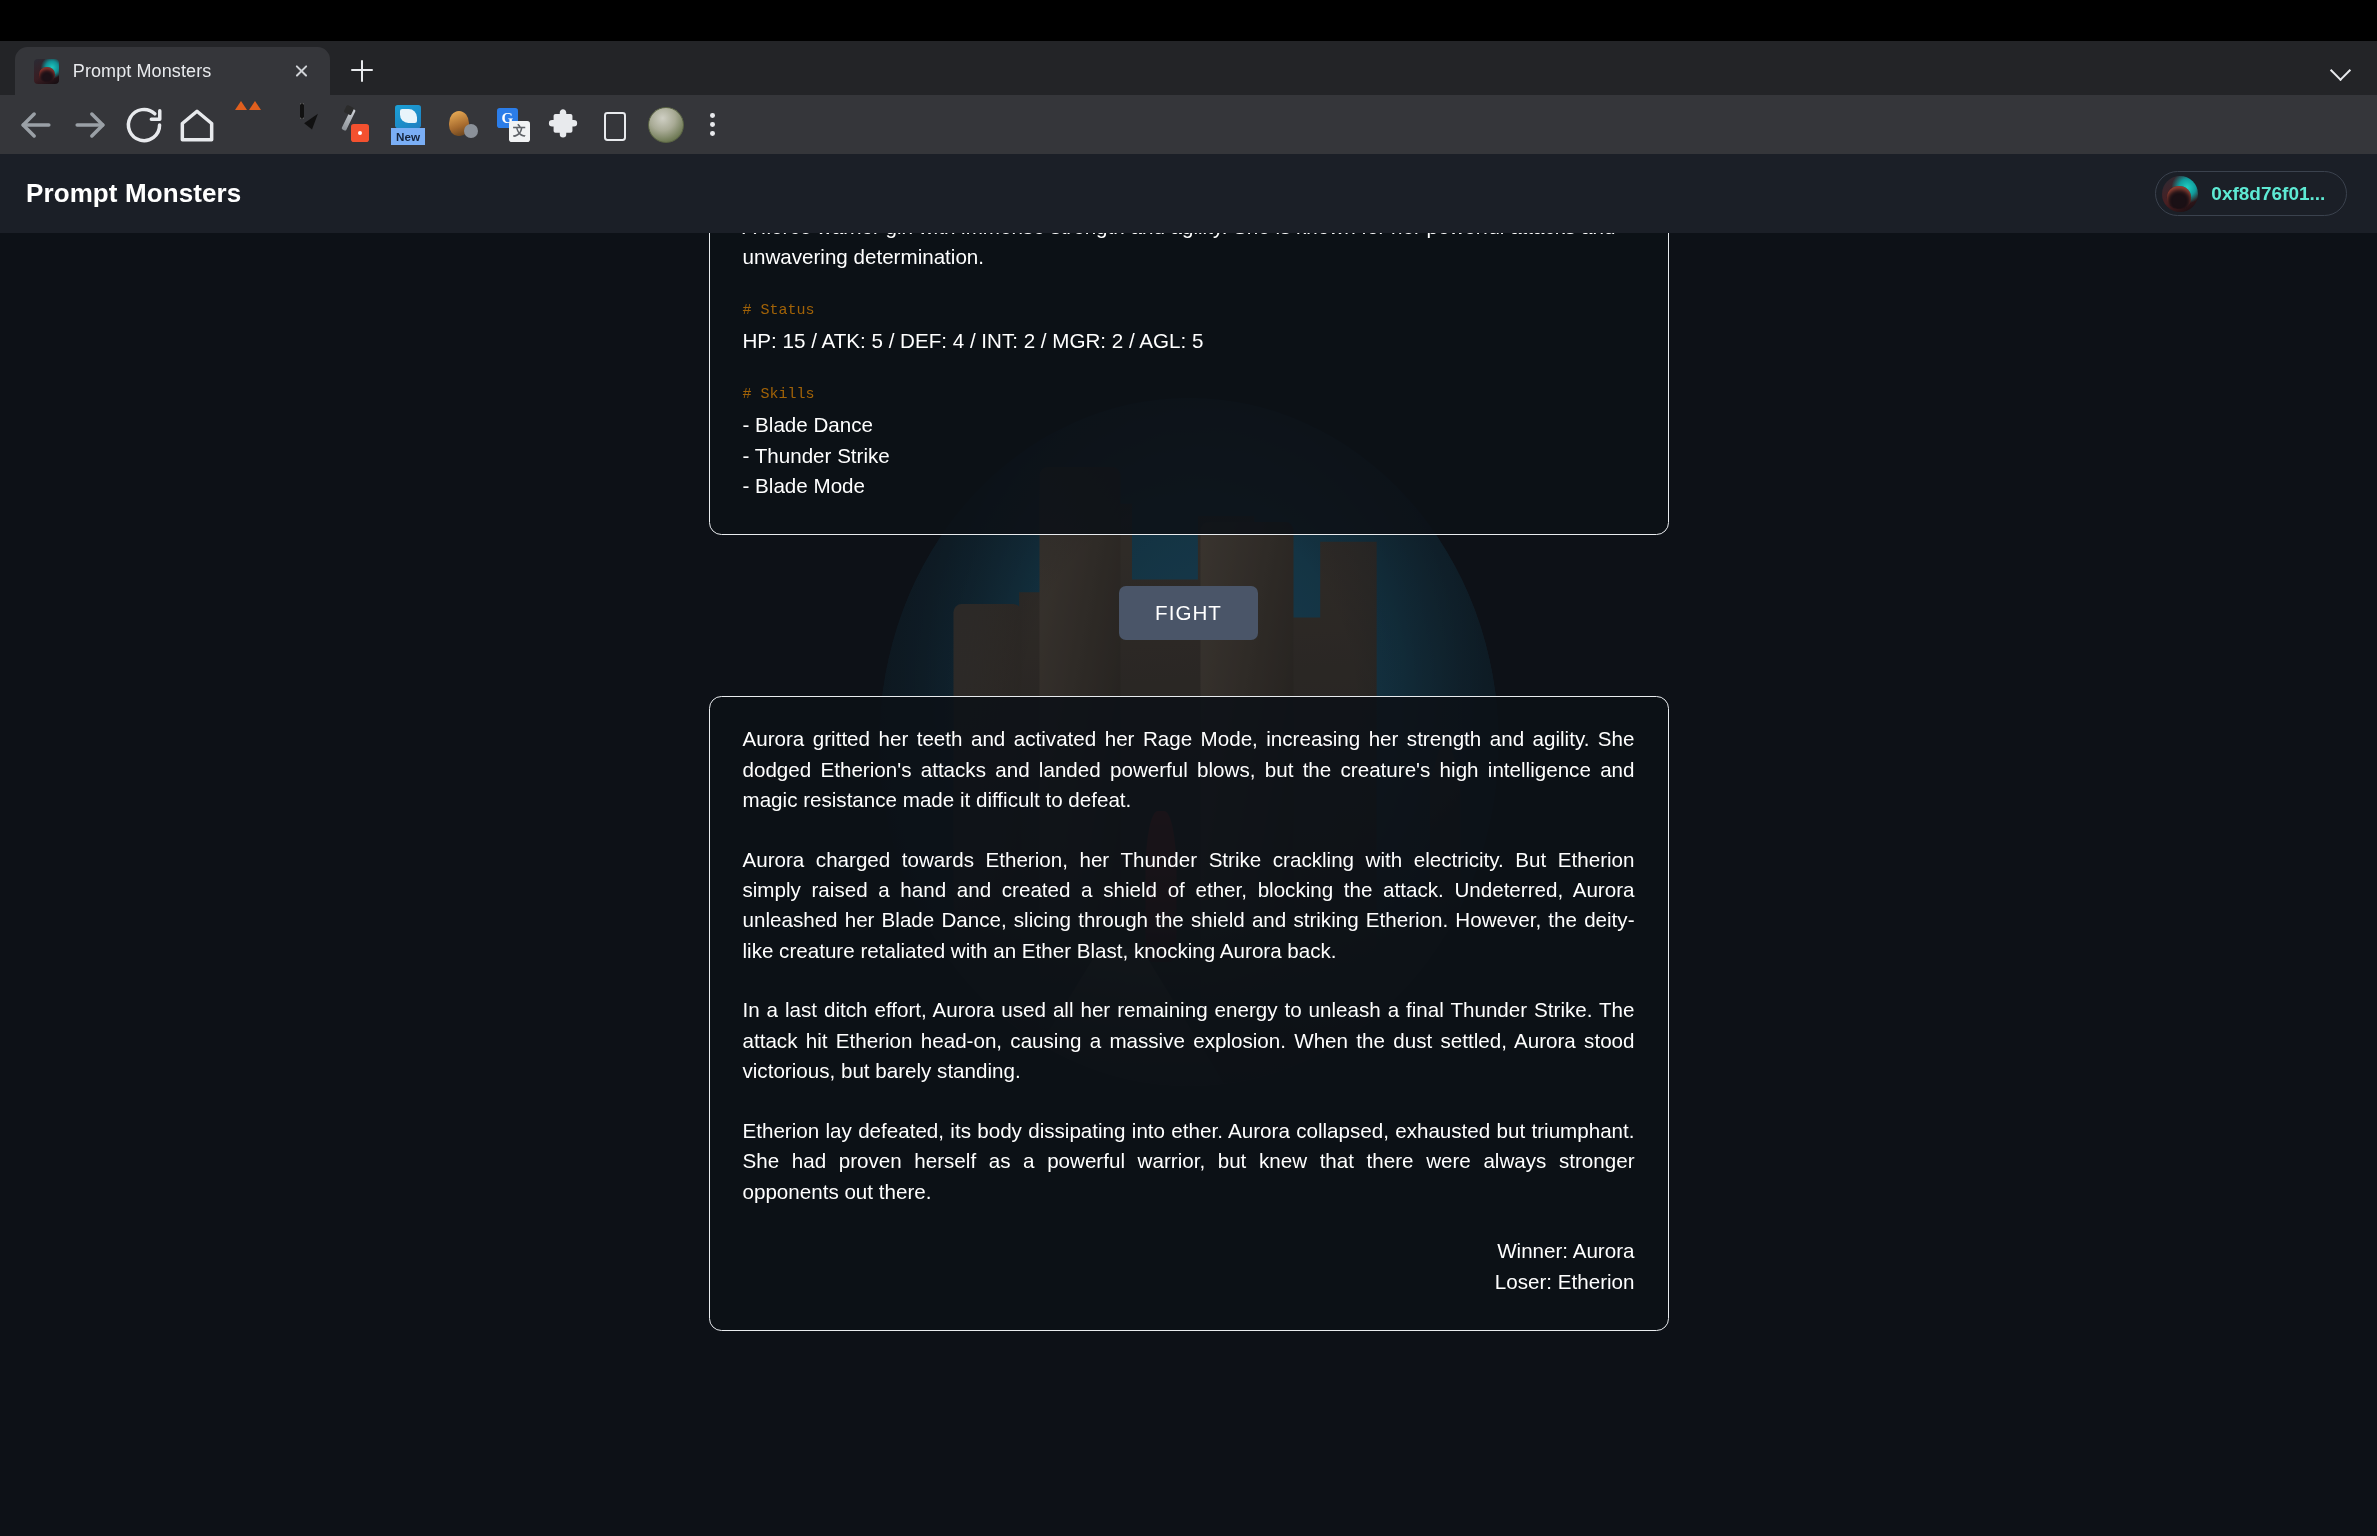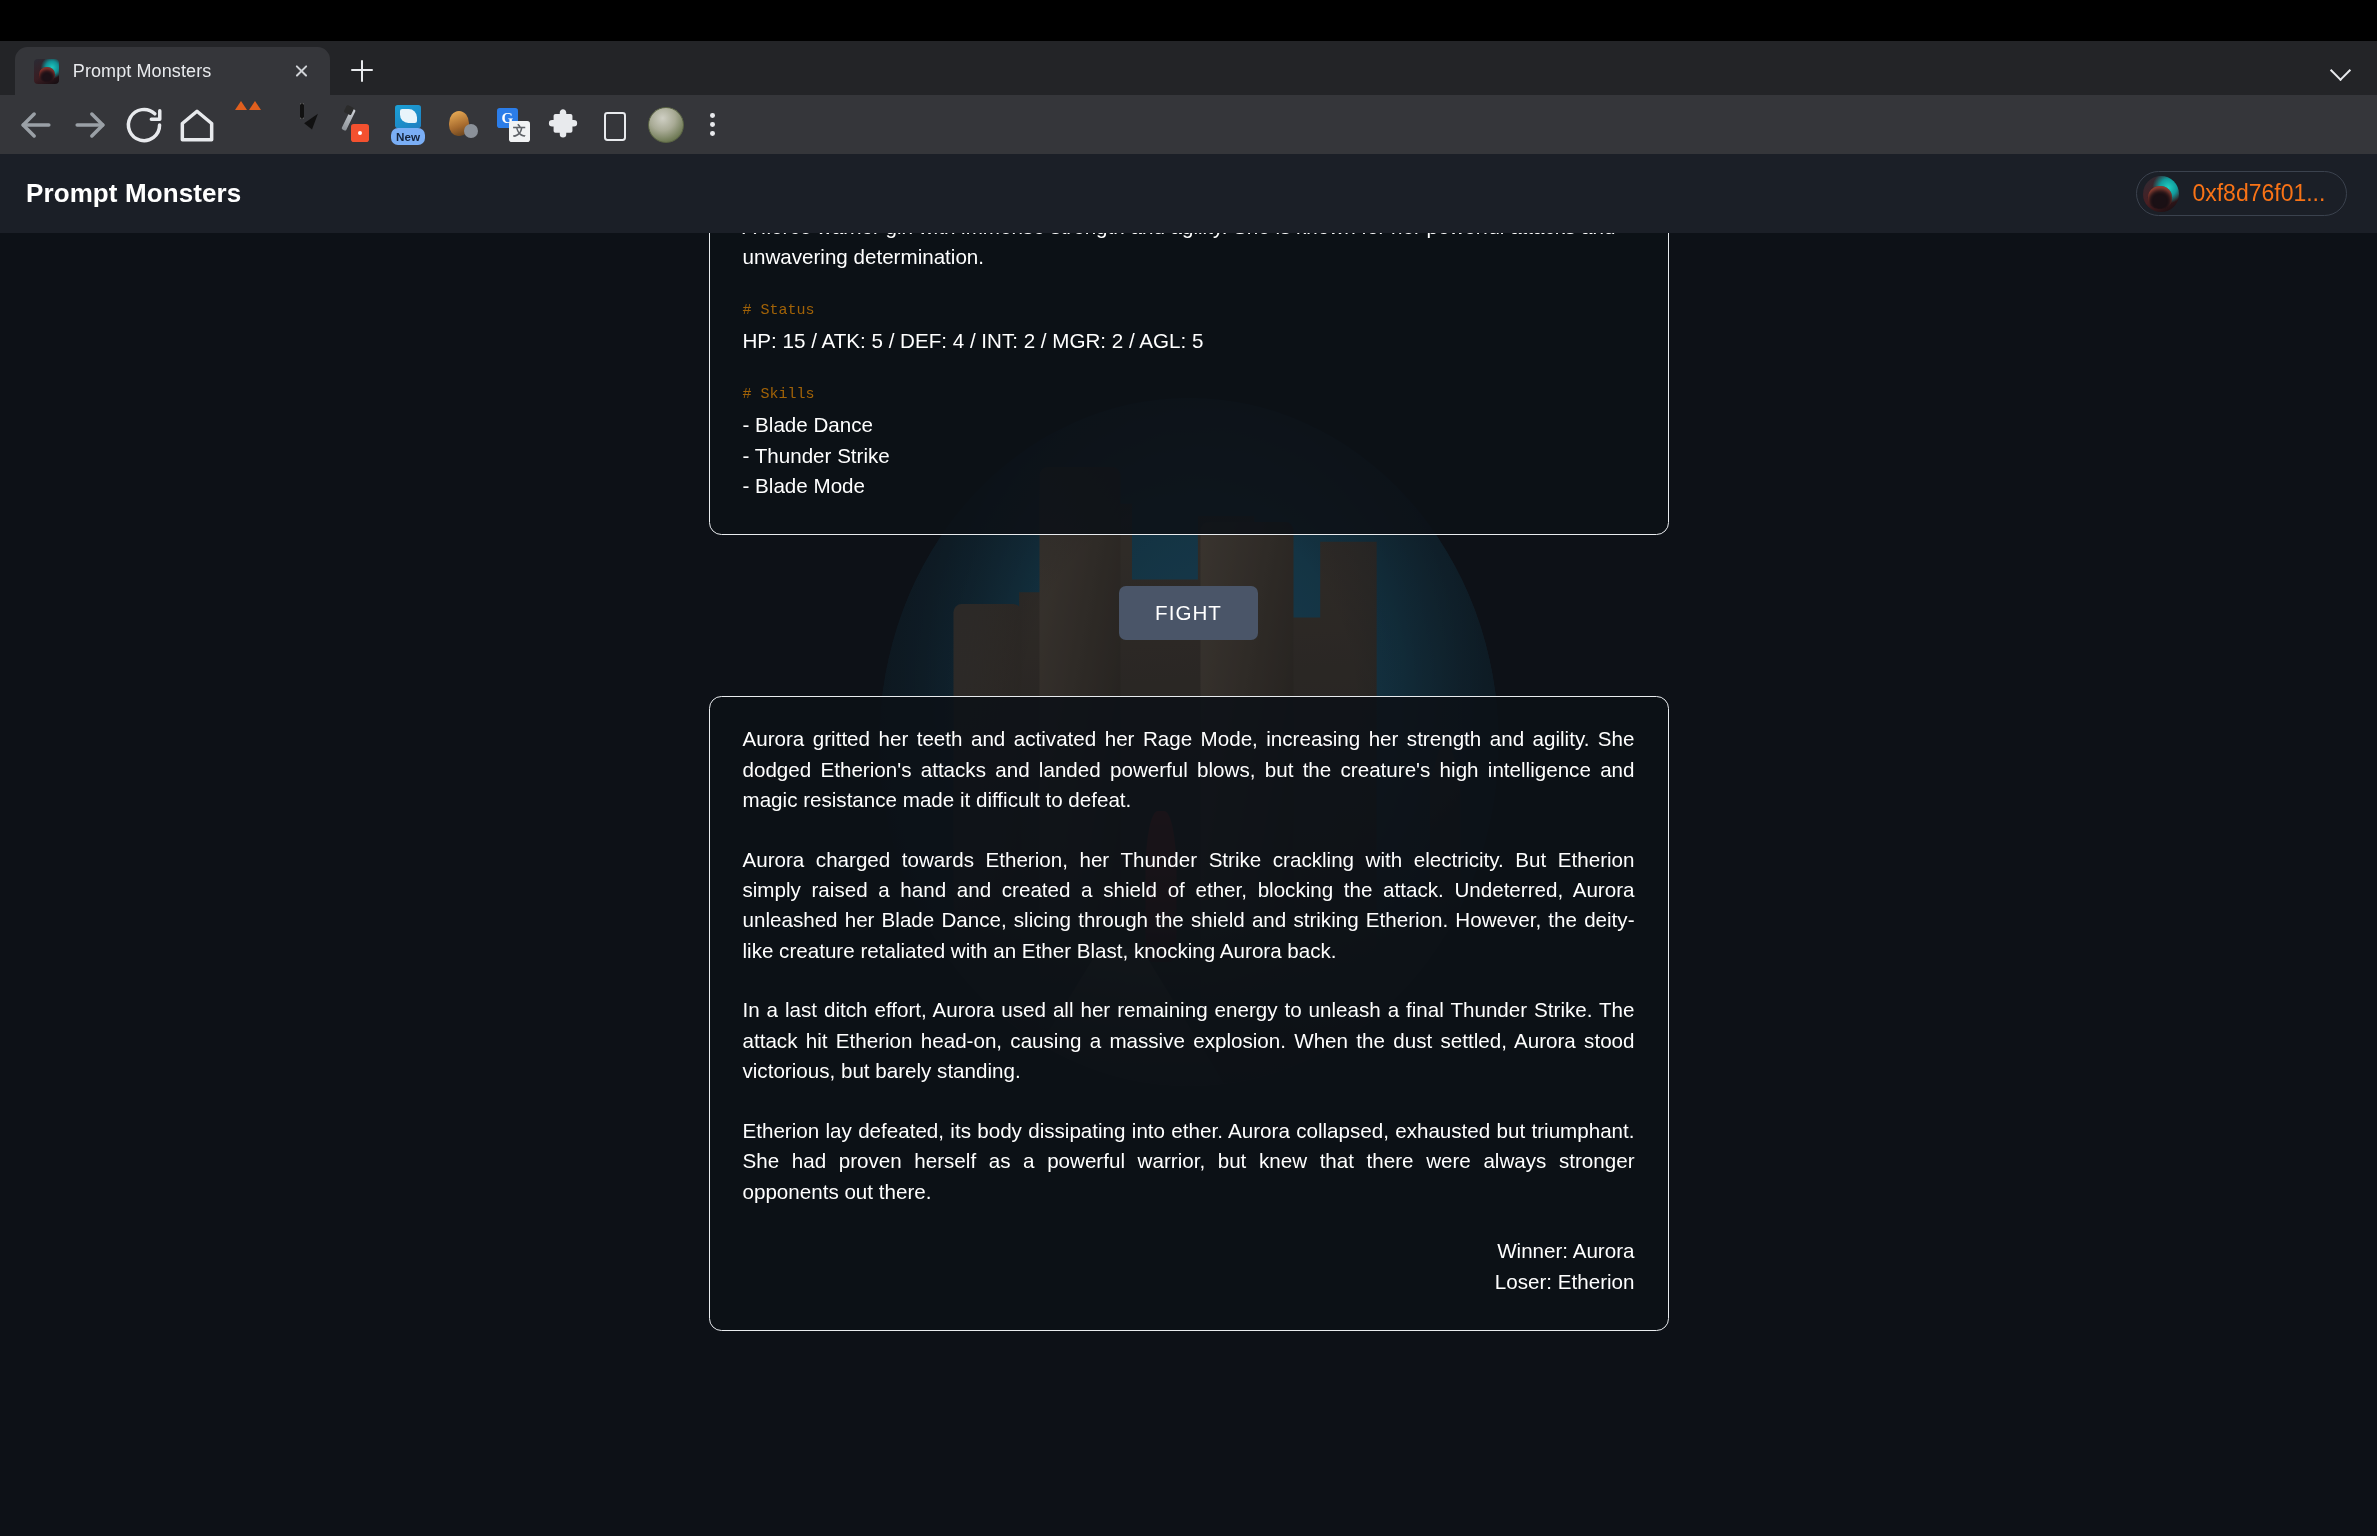--- a/index.html
+++ b/index.html
@@ -262,21 +262,21 @@
   .ext-new-sq::after {
     content: ""; position: absolute;
     left: 4.8px; top: 4.8px; width: 16.5px; height: 13.8px;
     background: #e8f4fb;
     border-radius: 2.1px 8.3px 2.1px 8.3px;
   }
   .ext-new-badge {
     position: absolute; left: 2.1px; bottom: 0;
     background: #7aaef5; color: #15243c;
     font-size: 11.7px; font-weight: bold;
-    padding: 1.4px 4.8px; border-radius: 7px;
+    padding: 1.4px 4.8px; border-radius: 0;
     font-family: "Liberation Sans", sans-serif;
     line-height: 1.15;
   }
 
   .ext-hedge { width: 39px; height: 39px; position: relative; }
   .ext-hedge::before {
     content: ""; position: absolute;
     left: 5.5px; top: 5.5px; width: 20.6px; height: 25px;
     background: linear-gradient(160deg,#f0b35a 0%,#a66a2e 60%,#5c3d1c 100%);
     border-radius: 50% 50% 45% 45%;
@@ -448,23 +448,24 @@
   .wallet-avatar::after {
     content: "";
     position: absolute;
     left: 16%; top: 30%;
     width: 66%; height: 62%;
     background: #1a1015;
     border-radius: 50% 50% 45% 45%;
     box-shadow: inset 0 3.4px 4.1px rgba(255,110,80,.55);
   }
   .wallet-addr {
-    color: #f97316;
-    font-size: 23px;
+    color: #5eead4;
+    font-size: 19px;
     white-space: nowrap;
+    font-weight: bold;
   }
 
   
   .content {
     position: relative;
     z-index: 2;
     width: 100%;
     height: calc(100% - 79px);
     display: flex;
     flex-direction: column;

